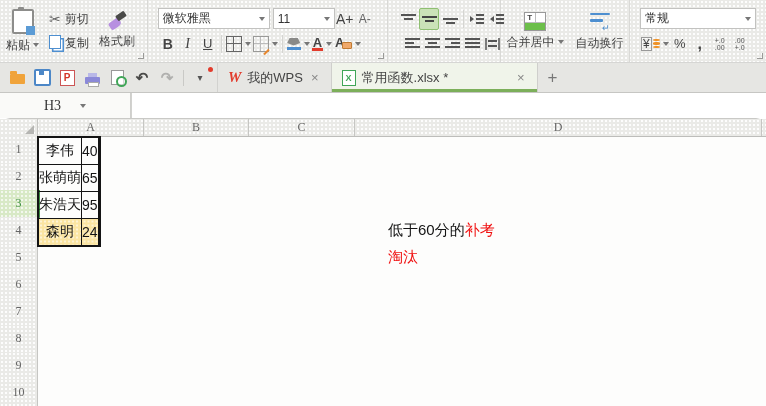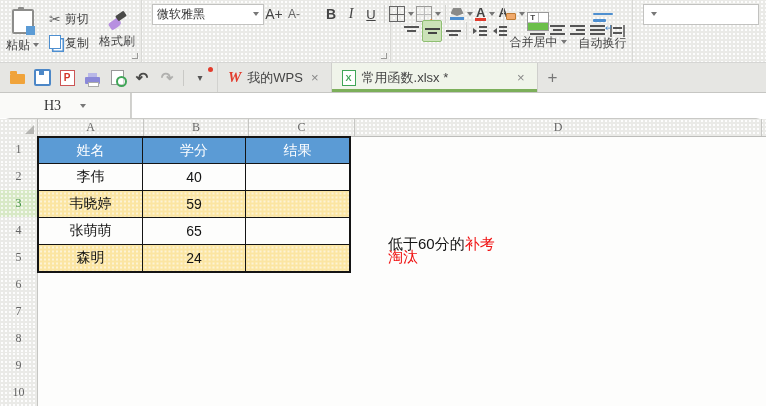--- a/index.html
+++ b/index.html
@@ -12,21 +12,21 @@
   
   #ribbon{position:absolute;top:0;left:0;width:766px;height:62px;border-bottom:1px solid #d6d6d4;display:flex;}
   .rgroup{position:relative;height:100%;border-right:1px solid #d9d9d6;display:flex;align-items:center;}
   .dl{position:absolute;right:3px;bottom:3px;width:5px;height:5px;border-right:1px solid #9a9a98;border-bottom:1px solid #9a9a98;}
   .bigbtn{display:flex;flex-direction:column;align-items:center;justify-content:center;height:56px;padding:0 6px;font-size:12px;color:#444;}
   .bigbtn .lbl{margin-top:3px;white-space:nowrap;}
   .stack{display:flex;flex-direction:column;justify-content:center;height:56px;}
   .srow{display:flex;align-items:center;height:24px;font-size:12px;color:#444;padding:0 4px;white-space:nowrap;}
   .srow .ig{margin-right:4px;}
   .dd{display:inline-block;width:0;height:0;border-left:3px solid transparent;border-right:3px solid transparent;border-top:4px solid #777;margin-left:3px;vertical-align:middle;}
-  .two{display:flex;flex-direction:row;justify-content:center;gap:17px;height:56px;padding:0 10px;}
+  .two{display:flex;flex-direction:column;justify-content:center;gap:3px;height:56px;padding:0 10px;}
   .trow{display:flex;align-items:center;height:22px;}
   .selbox{background:#fff;border:1px solid #c2c2c0;height:19px;display:flex;align-items:center;padding:0 4px;font-size:12px;color:#333;}
   .selbox .grow{flex:1;}
   .rbtn{display:inline-flex;align-items:center;justify-content:center;height:20px;min-width:18px;margin:0 1px;border-radius:2px;font-size:13px;color:#444;}
   .rbtn.active{background:#cbe2b8;border:1px solid #8fbf72;}
   .vsep{width:1px;height:18px;background:#d5d5d2;margin:0 3px;}
   .bld{font-weight:bold;font-size:14px;}
   .ita{font-style:italic;font-family:"Liberation Serif",serif;font-size:14px;}
   .und{text-decoration:underline;font-size:13px;}
   .colorA{font-weight:bold;font-size:13px;line-height:11px;border-bottom:3px solid #e23c2d;padding:0 1px;}
@@ -144,20 +144,24 @@
     <i class="dl"></i>
   </div>
 
   <div class="rgroup" style="width:248px;">
     <div class="two" style="flex:1;">
       <div class="trow">
         <div class="selbox" style="width:102px;">
           <span class="grow">微软雅黑</span>
             <span class="dd"></span>
         </div>
+        <div class="selbox" style="width:52px;margin-left:3px;">
+          <span class="grow">11</span>
+            <span class="dd"></span>
+        </div>
         <span class="rbtn" style="font-size:14px;">A+</span>
         <span class="rbtn" style="font-size:12px;color:#666;">A-</span>
       </div>
       <div class="trow">
         <span class="rbtn bld">B</span>
         <span class="rbtn ita">I</span>
         <span class="rbtn und">U</span>
         <span class="vsep"></span>
         <span class="rbtn">
             <span class="gridIc"></span>
@@ -287,20 +291,21 @@
           <span class="arr">↵</span>
         </span>
       <span class="lbl">自动换行</span>
     </div>
   </div>
 
   <div class="rgroup" style="flex:1;border-right:none;">
     <div class="two" style="flex:1;">
       <div class="trow">
         <div class="selbox" style="width:106px;">
+          <span class="grow">常规</span>
             <span class="dd"></span>
         </div>
       </div>
       <div class="trow">
         <span class="rbtn">
             <span style="font-size:12px;border:1px solid #999;padding:0 1px;line-height:12px;">¥</span>
             <span class="coin">
               <i></i>
               <i></i>
               <i></i>
@@ -380,43 +385,38 @@
   <div class="rh dot" style="top:98px;">4</div>
   <div class="rh dot" style="top:125px;">5</div>
   <div class="rh dot" style="top:152px;">6</div>
   <div class="rh dot" style="top:179px;">7</div>
   <div class="rh dot" style="top:206px;">8</div>
   <div class="rh dot" style="top:233px;">9</div>
   <div class="rh dot" style="top:260px;">10</div>
 
   <table id="tbl">
     <tbody>
-        <tr class="hdr">
-      <td class="cA">姓名</td>
-      <td class="cB">学分</td>
-      <td class="cC">结果</td>
-    </tr>
     <tr>
       <td>李伟</td>
       <td>40</td>
       <td></td>
     </tr>
-    <tr class="yellow">
-      <td>韦晓婷</td>
-      <td>59</td>
+    <tr>
+      <td>张萌萌</td>
+      <td>65</td>
       <td></td>
     </tr>
     <tr>
-      <td>张萌萌</td>
-      <td>65</td>
+      <td>朱浩天</td>
+      <td>95</td>
       <td></td>
     </tr>
     <tr class="yellow">
       <td>森明</td>
       <td>24</td>
       <td></td>
     </tr>
   </tbody>
     </table>
 
-  <div class="ann" style="top:98px;margin-top:14px;"><span>低于60分的</span><span class="red">补考</span></div>
+  <div class="ann" style="top:98px;"><span>低于60分的</span><span class="red">补考</span></div>
   <div class="ann" style="top:125px;"><span class="red">淘汰</span></div>
 </div>
 
 </body></html>

